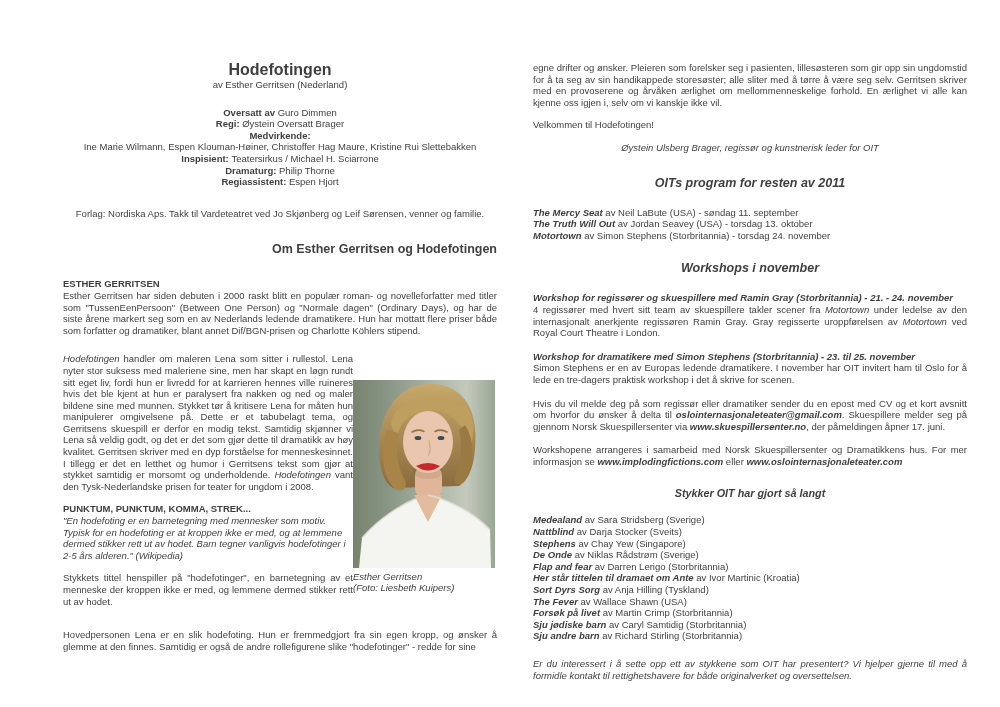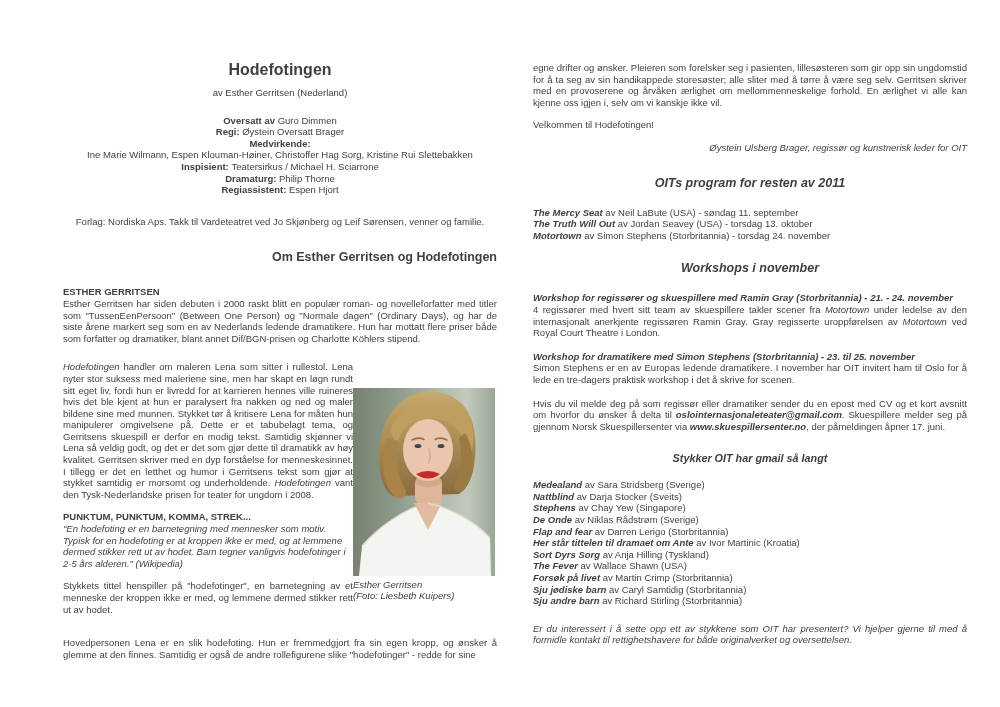--- a/index.html
+++ b/index.html
@@ -4,27 +4,27 @@
 <style>
   html,body{margin:0;padding:0;background:#ffffff;}
   .page{
     position:relative;width:1000px;height:707px;background:#ffffff;
     font-family:"Liberation Sans",sans-serif;color:#3f3f3f;
     font-size:9.5px;line-height:11.6px;overflow:hidden;
   }
   .col{position:absolute;width:434px;}
   .col-left{left:63px;top:60px;}
   .col-right{left:533px;top:62px;}
-  .r{text-align:right;}
+  .r{text-align:center;}
   .just{text-align:justify;}
   .i{font-style:italic;}
   .seg-b{font-weight:bold;}
   .seg-i{font-style:italic;}
   .title{font-size:16px;line-height:19px;font-weight:bold;text-align:center;}
-  .byline{text-align:center;margin-top:8px;}
+  .byline{text-align:center;margin-top:0;}
   .credits{margin-top:16px;}
   .credits div{text-align:center;}
   .forlag{text-align:center;margin-top:20px;}
   .heading-mid{font-size:12.5px;line-height:15px;font-weight:bold;text-align:right;margin-top:23px;margin-bottom:21px;}
   .subhead{font-weight:bold;}
   .para{margin:0 0 11px 0;}
   .wrap-row{display:flex;margin-top:9px;}
   .wrap-text{width:290px;}
   .photo-col{width:144px;margin-left:0;}
   .photo-box{width:142px;height:188px;margin-top:33px;}
@@ -43,21 +43,21 @@
 <div class="page">
 
   <div class="col col-left">
     <div class="title">Hodefotingen</div>
     <div class="byline">av Esther Gerritsen (Nederland)</div>
 
     <div class="credits list">
         <div><span class="seg-b">Oversatt av </span><span>Guro Dimmen</span></div>
         <div><span class="seg-b">Regi: </span><span>Øystein Oversatt Brager</span></div>
         <div><span class="seg-b">Medvirkende:</span></div>
-        <div><span>Ine Marie Wilmann, Espen Klouman-Høiner, Christoffer Hag Sorg, Kristine Rui Slettebakken</span></div>
+        <div><span>Ine Marie Wilmann, Espen Klouman-Høiner, Christoffer Hag Maure, Kristine Rui Slettebakken</span></div>
         <div><span class="seg-b">Inspisient: </span><span>Teatersirkus / Michael H. Sciarrone</span></div>
         <div><span class="seg-b">Dramaturg: </span><span>Philip Thorne</span></div>
         <div><span class="seg-b">Regiassistent: </span><span>Espen Hjort</span></div>
       </div>
 
     <div class="forlag">Forlag: Nordiska Aps. Takk til Vardeteatret ved Jo Skjønberg og Leif Sørensen, venner og familie.</div>
 
     <div class="heading-mid">Om Esther Gerritsen og Hodefotingen</div>
 
     <div class="subhead">ESTHER GERRITSEN</div>
@@ -133,22 +133,23 @@
     <div class="heading-italic mt20">Workshops i november</div>
 
     <div class="wtitle mt16">Workshop for regissører og skuespillere med Ramin Gray (Storbritannia) - 21. - 24. november</div>
     <div class="just"><span>4 regissører med hvert sitt team av skuespillere takler scener fra </span><span class="seg-i">Motortown</span><span> under ledelse av den internasjonalt anerkjente regissøren Ramin Gray. Gray regisserte uroppførelsen av </span><span class="seg-i">Motortown</span><span> ved Royal Court Theatre i London.</span></div>
 
     <div class="wtitle mt12">Workshop for dramatikere med Simon Stephens (Storbritannia) - 23. til 25. november</div>
     <div class="just">Simon Stephens er en av Europas ledende dramatikere. I november har OIT invitert ham til Oslo for å lede en tre-dagers praktisk workshop i det å skrive for scenen.</div>
 
     <div class="just mt12"><span>Hvis du vil melde deg på som regissør eller dramatiker sender du en epost med CV og et kort avsnitt om hvorfor du ønsker å delta til </span><span class="seg-b seg-i">oslointernasjonaleteater@gmail.com</span><span>. Skuespillere melder seg på gjennom Norsk Skuespillersenter via </span><span class="seg-b seg-i">www.skuespillersenter.no</span><span>, der påmeldingen åpner 17. juni.</span></div>
 
+    <div class="just mt12"><span>Workshopene arrangeres i samarbeid med Norsk Skuespillersenter og Dramatikkens hus. For mer informasjon se </span><span class="seg-b seg-i">www.implodingfictions.com</span><span> eller </span><span class="seg-b seg-i">www.oslointernasjonaleteater.com</span></div>
 
-    <div class="heading-italic-sm mt20">Stykker OIT har gmail så langt</div>
+    <div class="heading-italic-sm mt20">Stykker OIT har gjort så langt</div>
 
     <div class="list mt14">
         <div><span class="seg-b seg-i">Medealand</span><span> av Sara Stridsberg (Sverige)</span></div>
         <div><span class="seg-b seg-i">Nattblind</span><span> av Darja Stocker (Sveits)</span></div>
         <div><span class="seg-b seg-i">Stephens</span><span> av Chay Yew (Singapore)</span></div>
         <div><span class="seg-b seg-i">De Onde</span><span> av Niklas Rådstrøm (Sverige)</span></div>
         <div><span class="seg-b seg-i">Flap and fear</span><span> av Darren Lerigo (Storbritannia)</span></div>
         <div><span class="seg-b seg-i">Her står tittelen til dramaet om Ante</span><span> av Ivor Martinic (Kroatia)</span></div>
         <div><span class="seg-b seg-i">Sort Dyrs Sorg</span><span> av Anja Hilling (Tyskland)</span></div>
         <div><span class="seg-b seg-i">The Fever</span><span> av Wallace Shawn (USA)</span></div>

